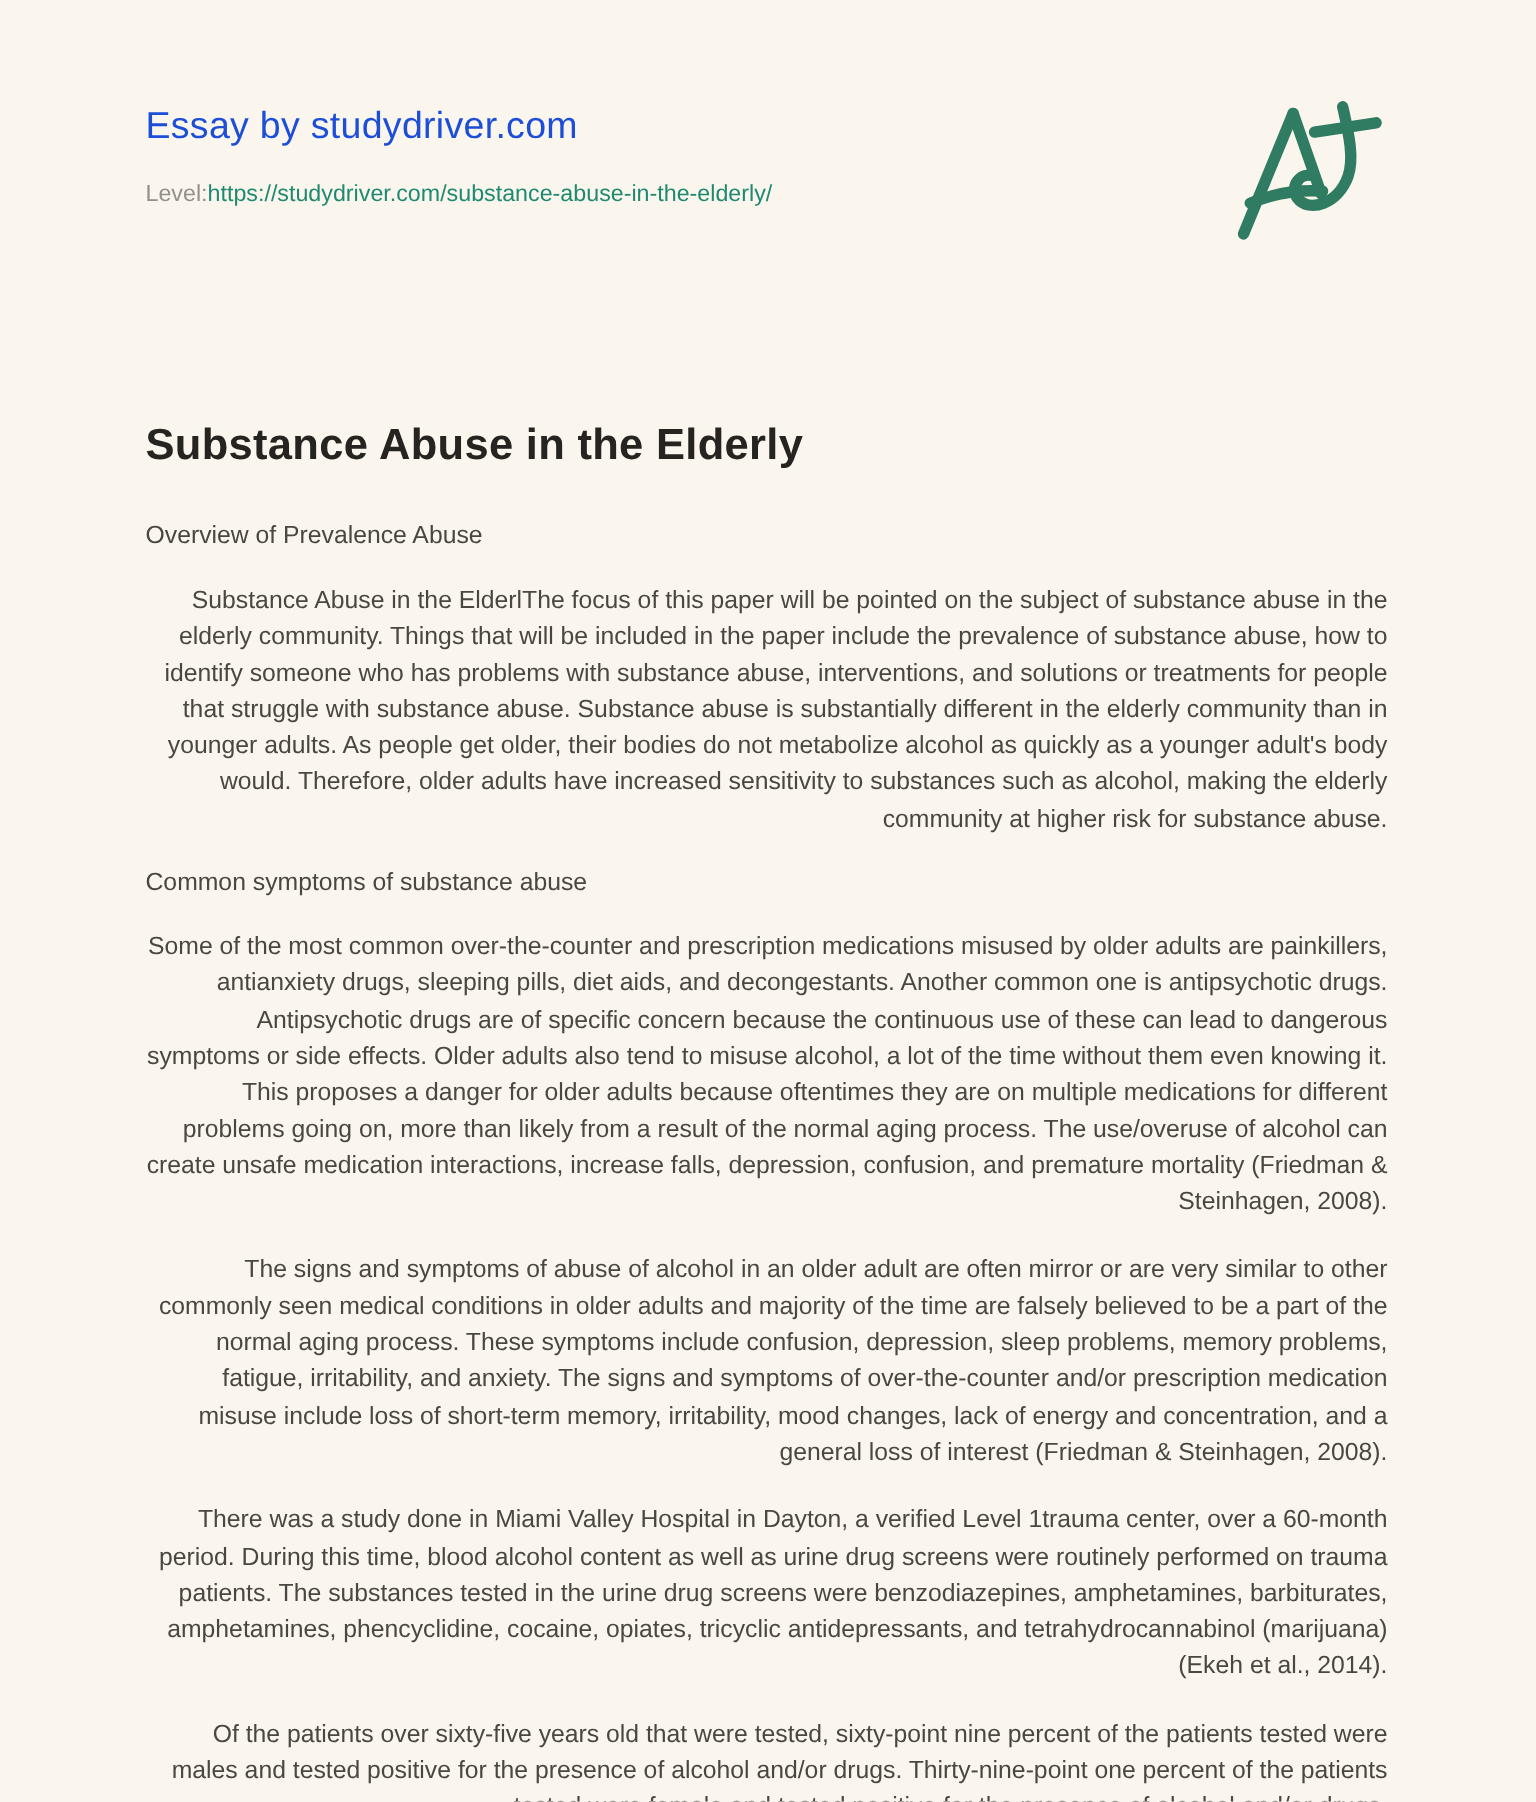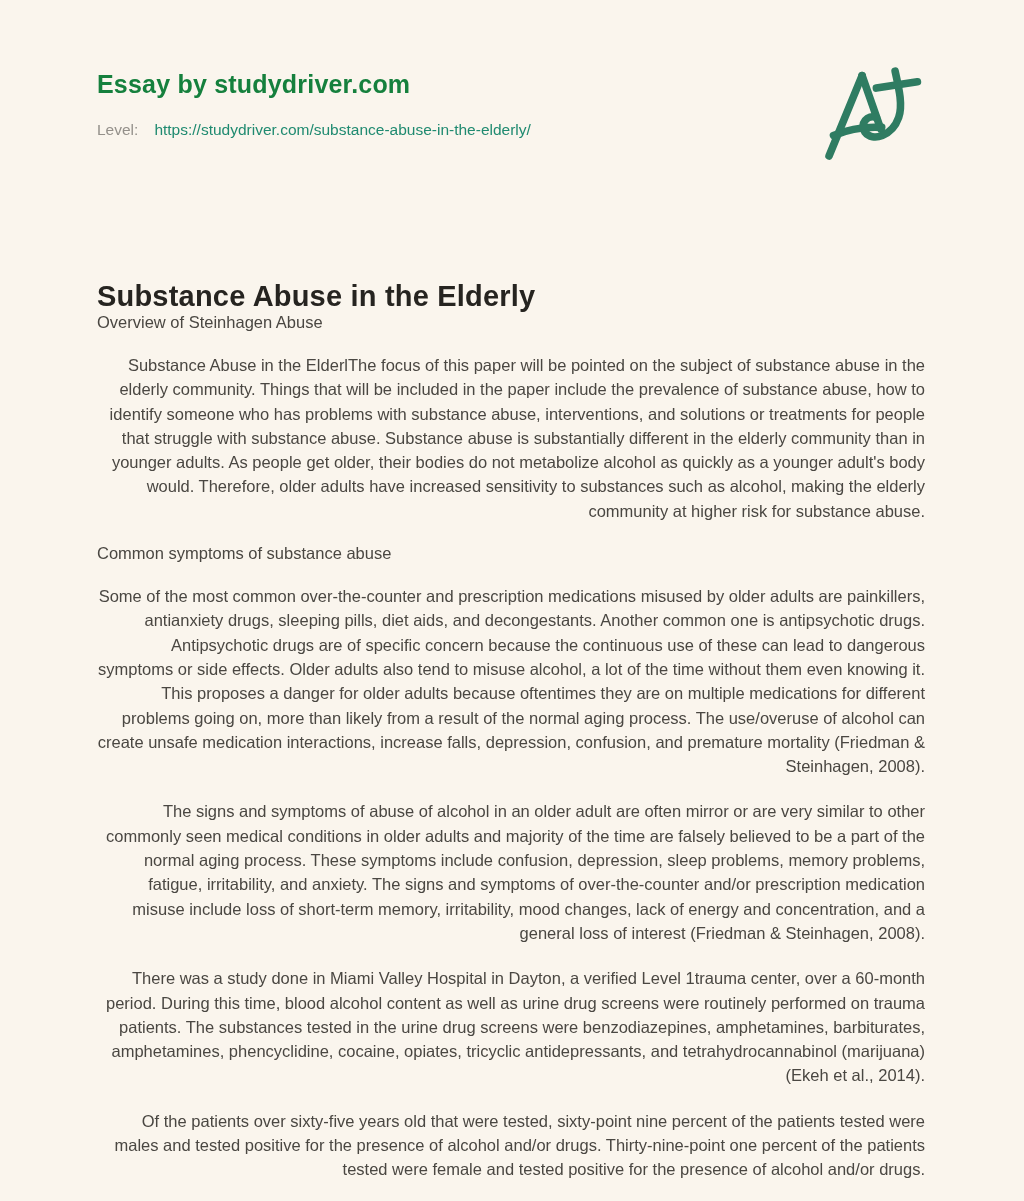--- a/index.html
+++ b/index.html
@@ -18,47 +18,48 @@
     height: 1201px;
     padding: 70px 97px 0 97px;
   }
   .header {
     display: flex;
     justify-content: space-between;
     align-items: flex-start;
   }
   .header-text h1 {
     font-size: 25px;
-    font-weight: 700;
-    color: #15803d;
+    font-weight: 400;
+    color: #1d4ed8;
     letter-spacing: 0.2px;
     margin-bottom: 22px;
   }
   .source-line {
     font-size: 15.5px;
     color: #94908a;
   }
   .source-line a {
     color: #1f8a70;
     text-decoration: none;
-    margin-left: 16px;
+    margin-left: 0;
   }
   .logo {
     margin-top: -6px;
     margin-right: 2px;
     flex: 0 0 auto;
   }
   .article {
     margin-top: 112px;
   }
   .article h2 {
     font-size: 29px;
     font-weight: 700;
     color: #262420;
     letter-spacing: 0.2px;
+    margin-bottom: 34px;
   }
   .article h3 {
     font-size: 16.5px;
     font-weight: 400;
     color: #4a4742;
     margin-bottom: 21px;
   }
   .article p {
     font-size: 16.5px;
     font-weight: 400;
@@ -96,21 +97,21 @@
 
           <path d="M66 27 L112 20"></path>
         </g>
       </svg>
     </div>
   </div>
 
   <div class="article">
     <h2>Substance Abuse in the Elderly</h2>
 
-    <h3>Overview of Steinhagen Abuse</h3>
+    <h3>Overview of Prevalence Abuse</h3>
     <p>Substance Abuse in the ElderlThe focus of this paper will be pointed on the subject of substance abuse in the elderly community. Things that will be included in the paper include the prevalence of substance abuse, how to identify someone who has problems with substance abuse, interventions, and solutions or treatments for people that struggle with substance abuse. Substance abuse is substantially different in the elderly community than in younger adults. As people get older, their bodies do not metabolize alcohol as quickly as a younger adult's body would. Therefore, older adults have increased sensitivity to substances such as alcohol, making the elderly community at higher risk for substance abuse.</p>
 
     <h3>Common symptoms of substance abuse</h3>
     <p>Some of the most common over-the-counter and prescription medications misused by older adults are painkillers, antianxiety drugs, sleeping pills, diet aids, and decongestants. Another common one is antipsychotic drugs. Antipsychotic drugs are of specific concern because the continuous use of these can lead to dangerous symptoms or side effects. Older adults also tend to misuse alcohol, a lot of the time without them even knowing it. This proposes a danger for older adults because oftentimes they are on multiple medications for different problems going on, more than likely from a result of the normal aging process. The use/overuse of alcohol can create unsafe medication interactions, increase falls, depression, confusion, and premature mortality (Friedman &amp; Steinhagen, 2008).</p>
     <p>The signs and symptoms of abuse of alcohol in an older adult are often mirror or are very similar to other commonly seen medical conditions in older adults and majority of the time are falsely believed to be a part of the normal aging process. These symptoms include confusion, depression, sleep problems, memory problems, fatigue, irritability, and anxiety. The signs and symptoms of over-the-counter and/or prescription medication misuse include loss of short-term memory, irritability, mood changes, lack of energy and concentration, and a general loss of interest (Friedman &amp; Steinhagen, 2008).</p>
 
     <p>There was a study done in Miami Valley Hospital in Dayton, a verified Level 1trauma center, over a 60-month period. During this time, blood alcohol content as well as urine drug screens were routinely performed on trauma patients. The substances tested in the urine drug screens were benzodiazepines, amphetamines, barbiturates, amphetamines, phencyclidine, cocaine, opiates, tricyclic antidepressants, and tetrahydrocannabinol (marijuana) (Ekeh et al., 2014).</p>
     <p>Of the patients over sixty-five years old that were tested, sixty-point nine percent of the patients tested were males and tested positive for the presence of alcohol and/or drugs. Thirty-nine-point one percent of the patients tested were female and tested positive for the presence of alcohol and/or drugs.</p>
   </div>
 

